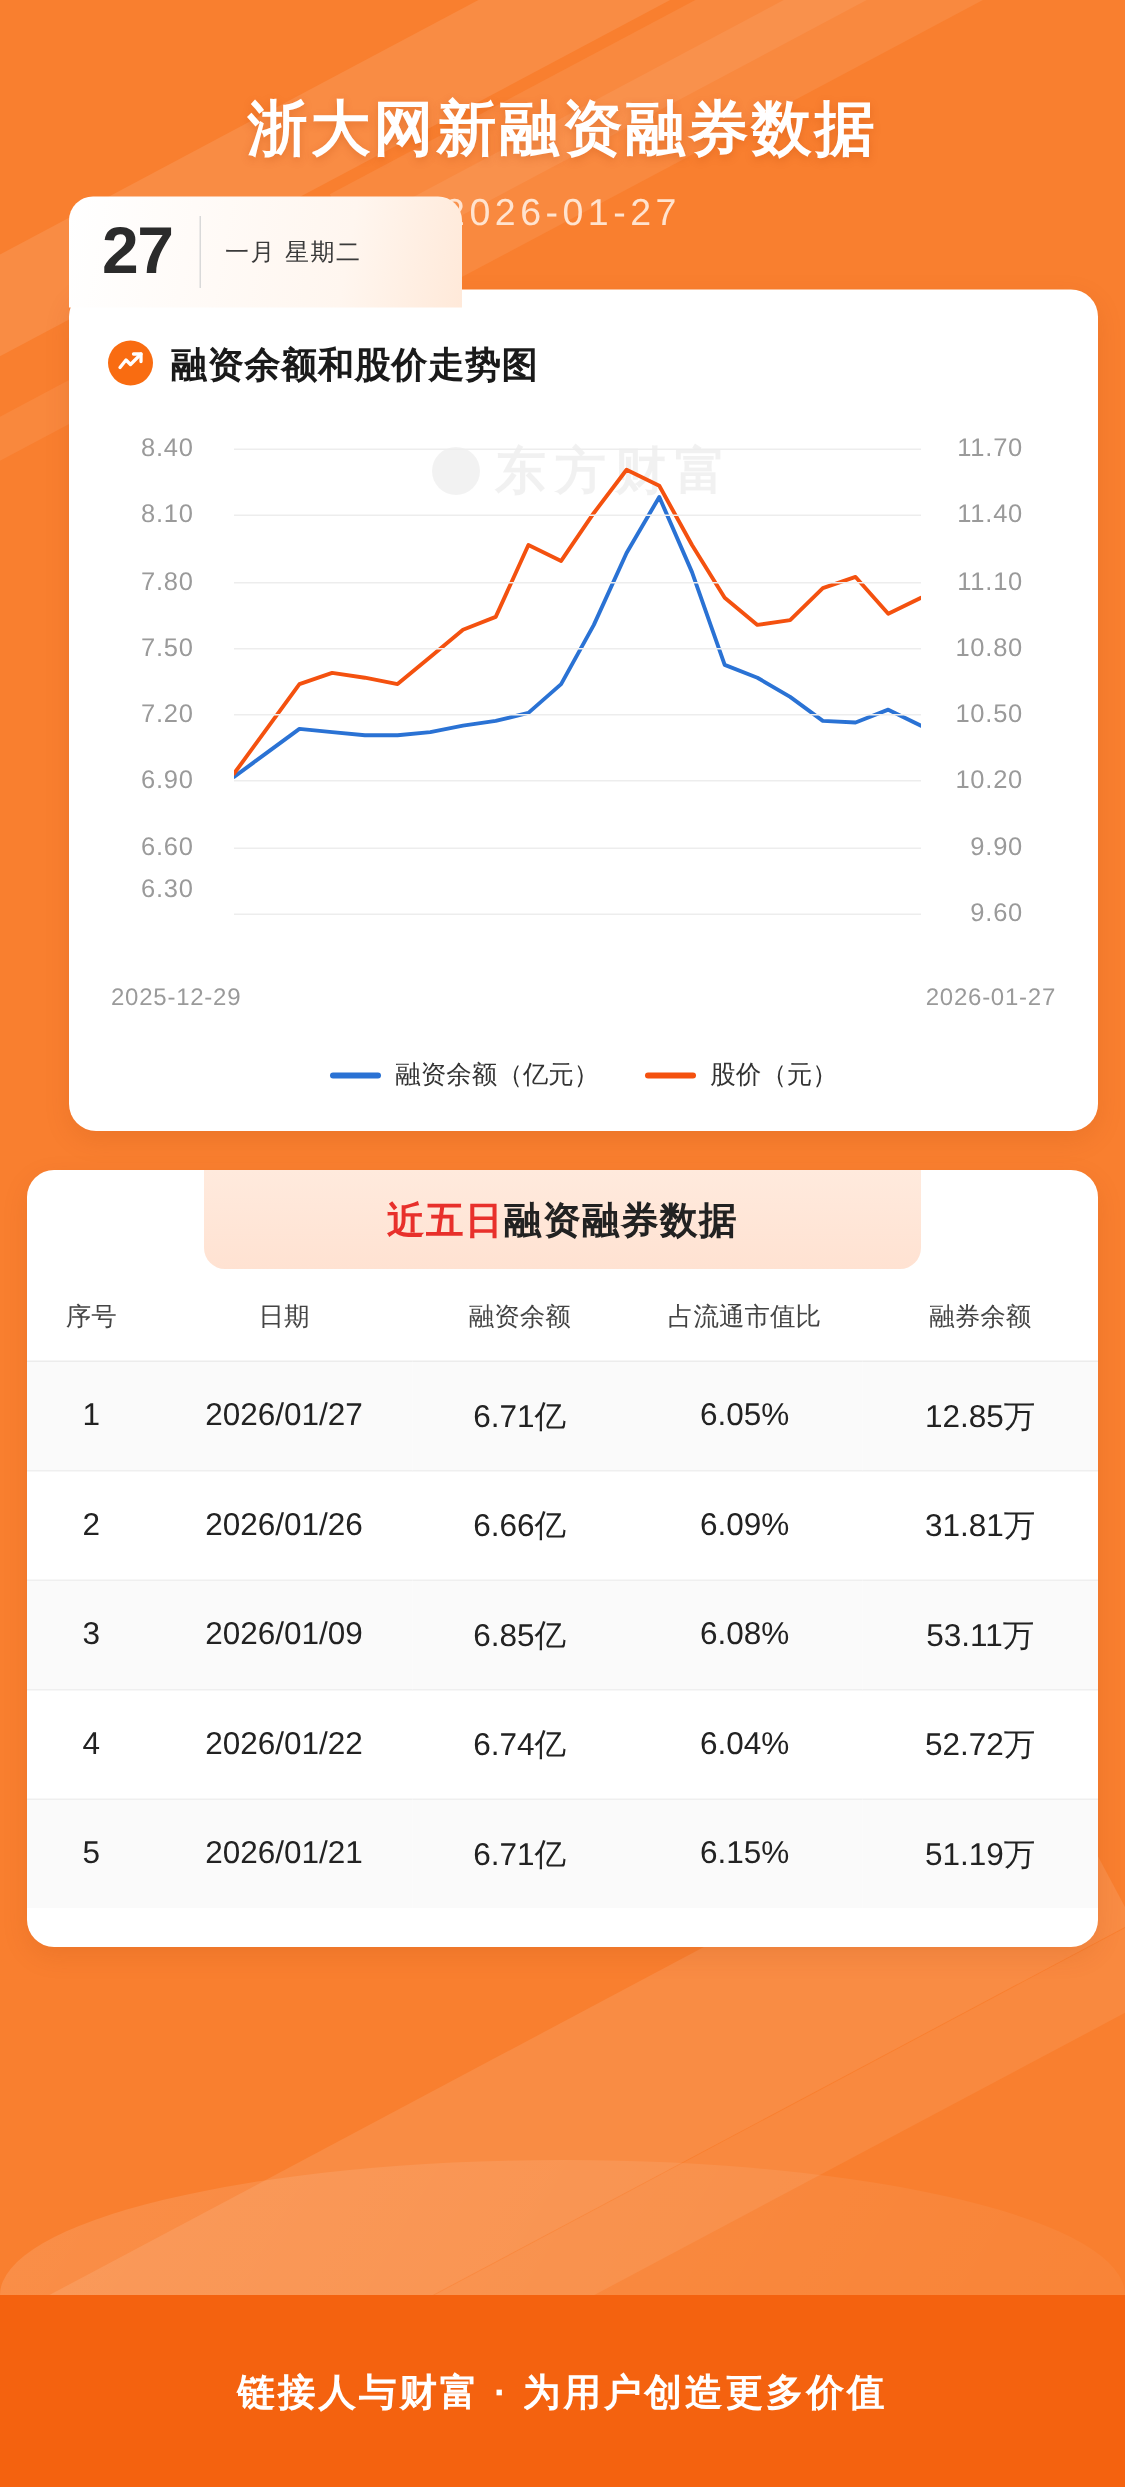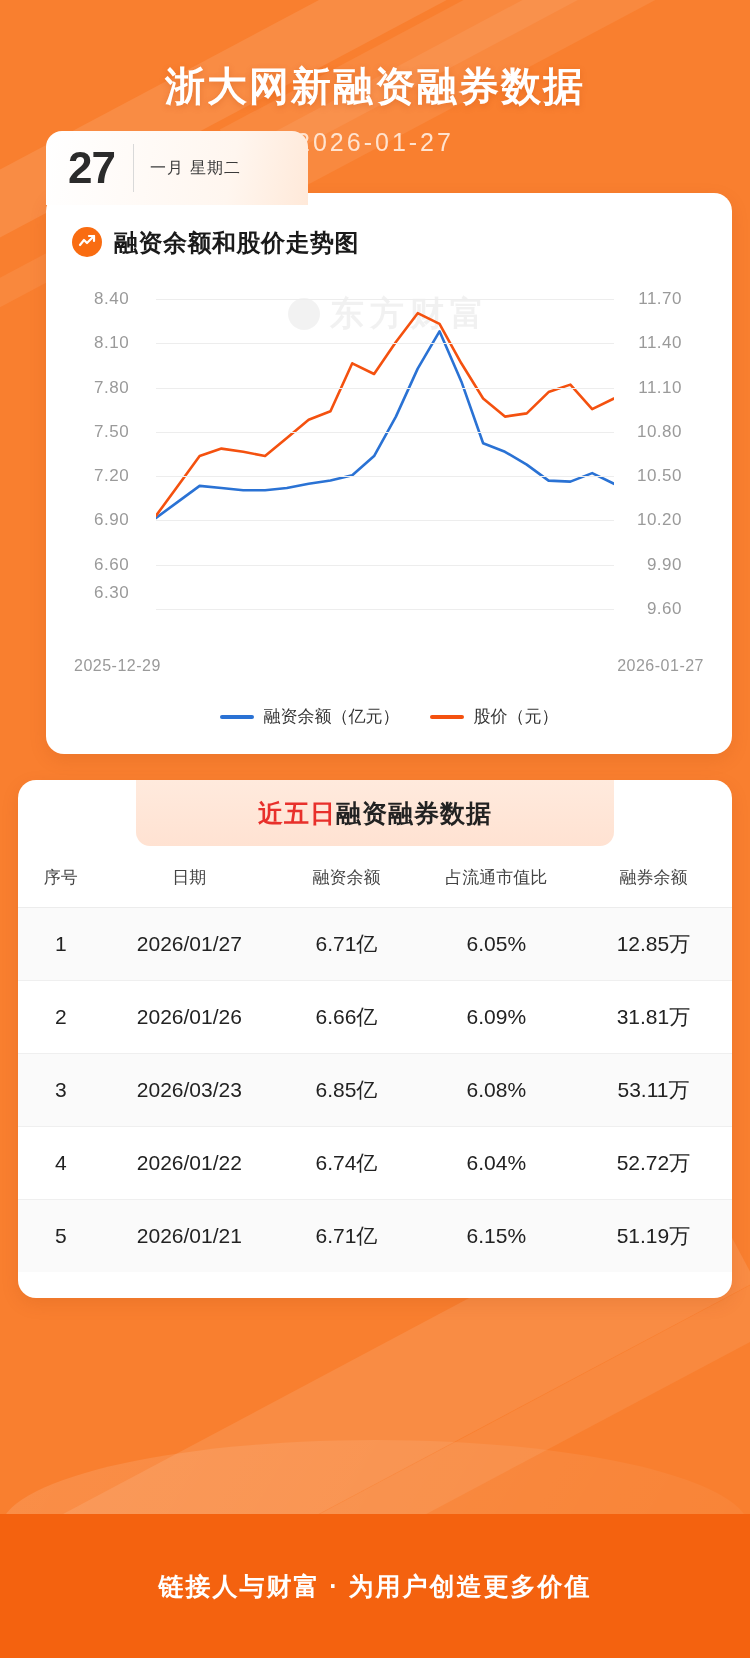--- a/index.html
+++ b/index.html
@@ -233,21 +233,21 @@
     color: rgba(0,0,0,0.05);
     font-weight: bold;
     letter-spacing: 5px;
     z-index: 1;
     display: flex; align-items: center; gap: 8px;
   }
 
   .footer {
     position: absolute;
     left: 0; right: 0; bottom: 0;
-    height: 144px;
+    height: 128px;
     background: #f4620f;
     display: flex;
     align-items: center;
     justify-content: center;
     z-index: 4;
   }
   .footer-curve {
     position: absolute;
     left: 0; right: 0;
     bottom: 128px;
@@ -385,21 +385,21 @@
         </tr>
         <tr>
           <td class="col-idx">2</td>
           <td class="col-date">2026/01/26</td>
           <td class="col-bal">6.66亿</td>
           <td class="col-pct">6.09%</td>
           <td class="col-short">31.81万</td>
         </tr>
         <tr>
           <td class="col-idx">3</td>
-          <td class="col-date">2026/03/23</td>
+          <td class="col-date">2026/01/09</td>
           <td class="col-bal">6.85亿</td>
           <td class="col-pct">6.08%</td>
           <td class="col-short">53.11万</td>
         </tr>
         <tr>
           <td class="col-idx">4</td>
           <td class="col-date">2026/01/22</td>
           <td class="col-bal">6.74亿</td>
           <td class="col-pct">6.04%</td>
           <td class="col-short">52.72万</td>

